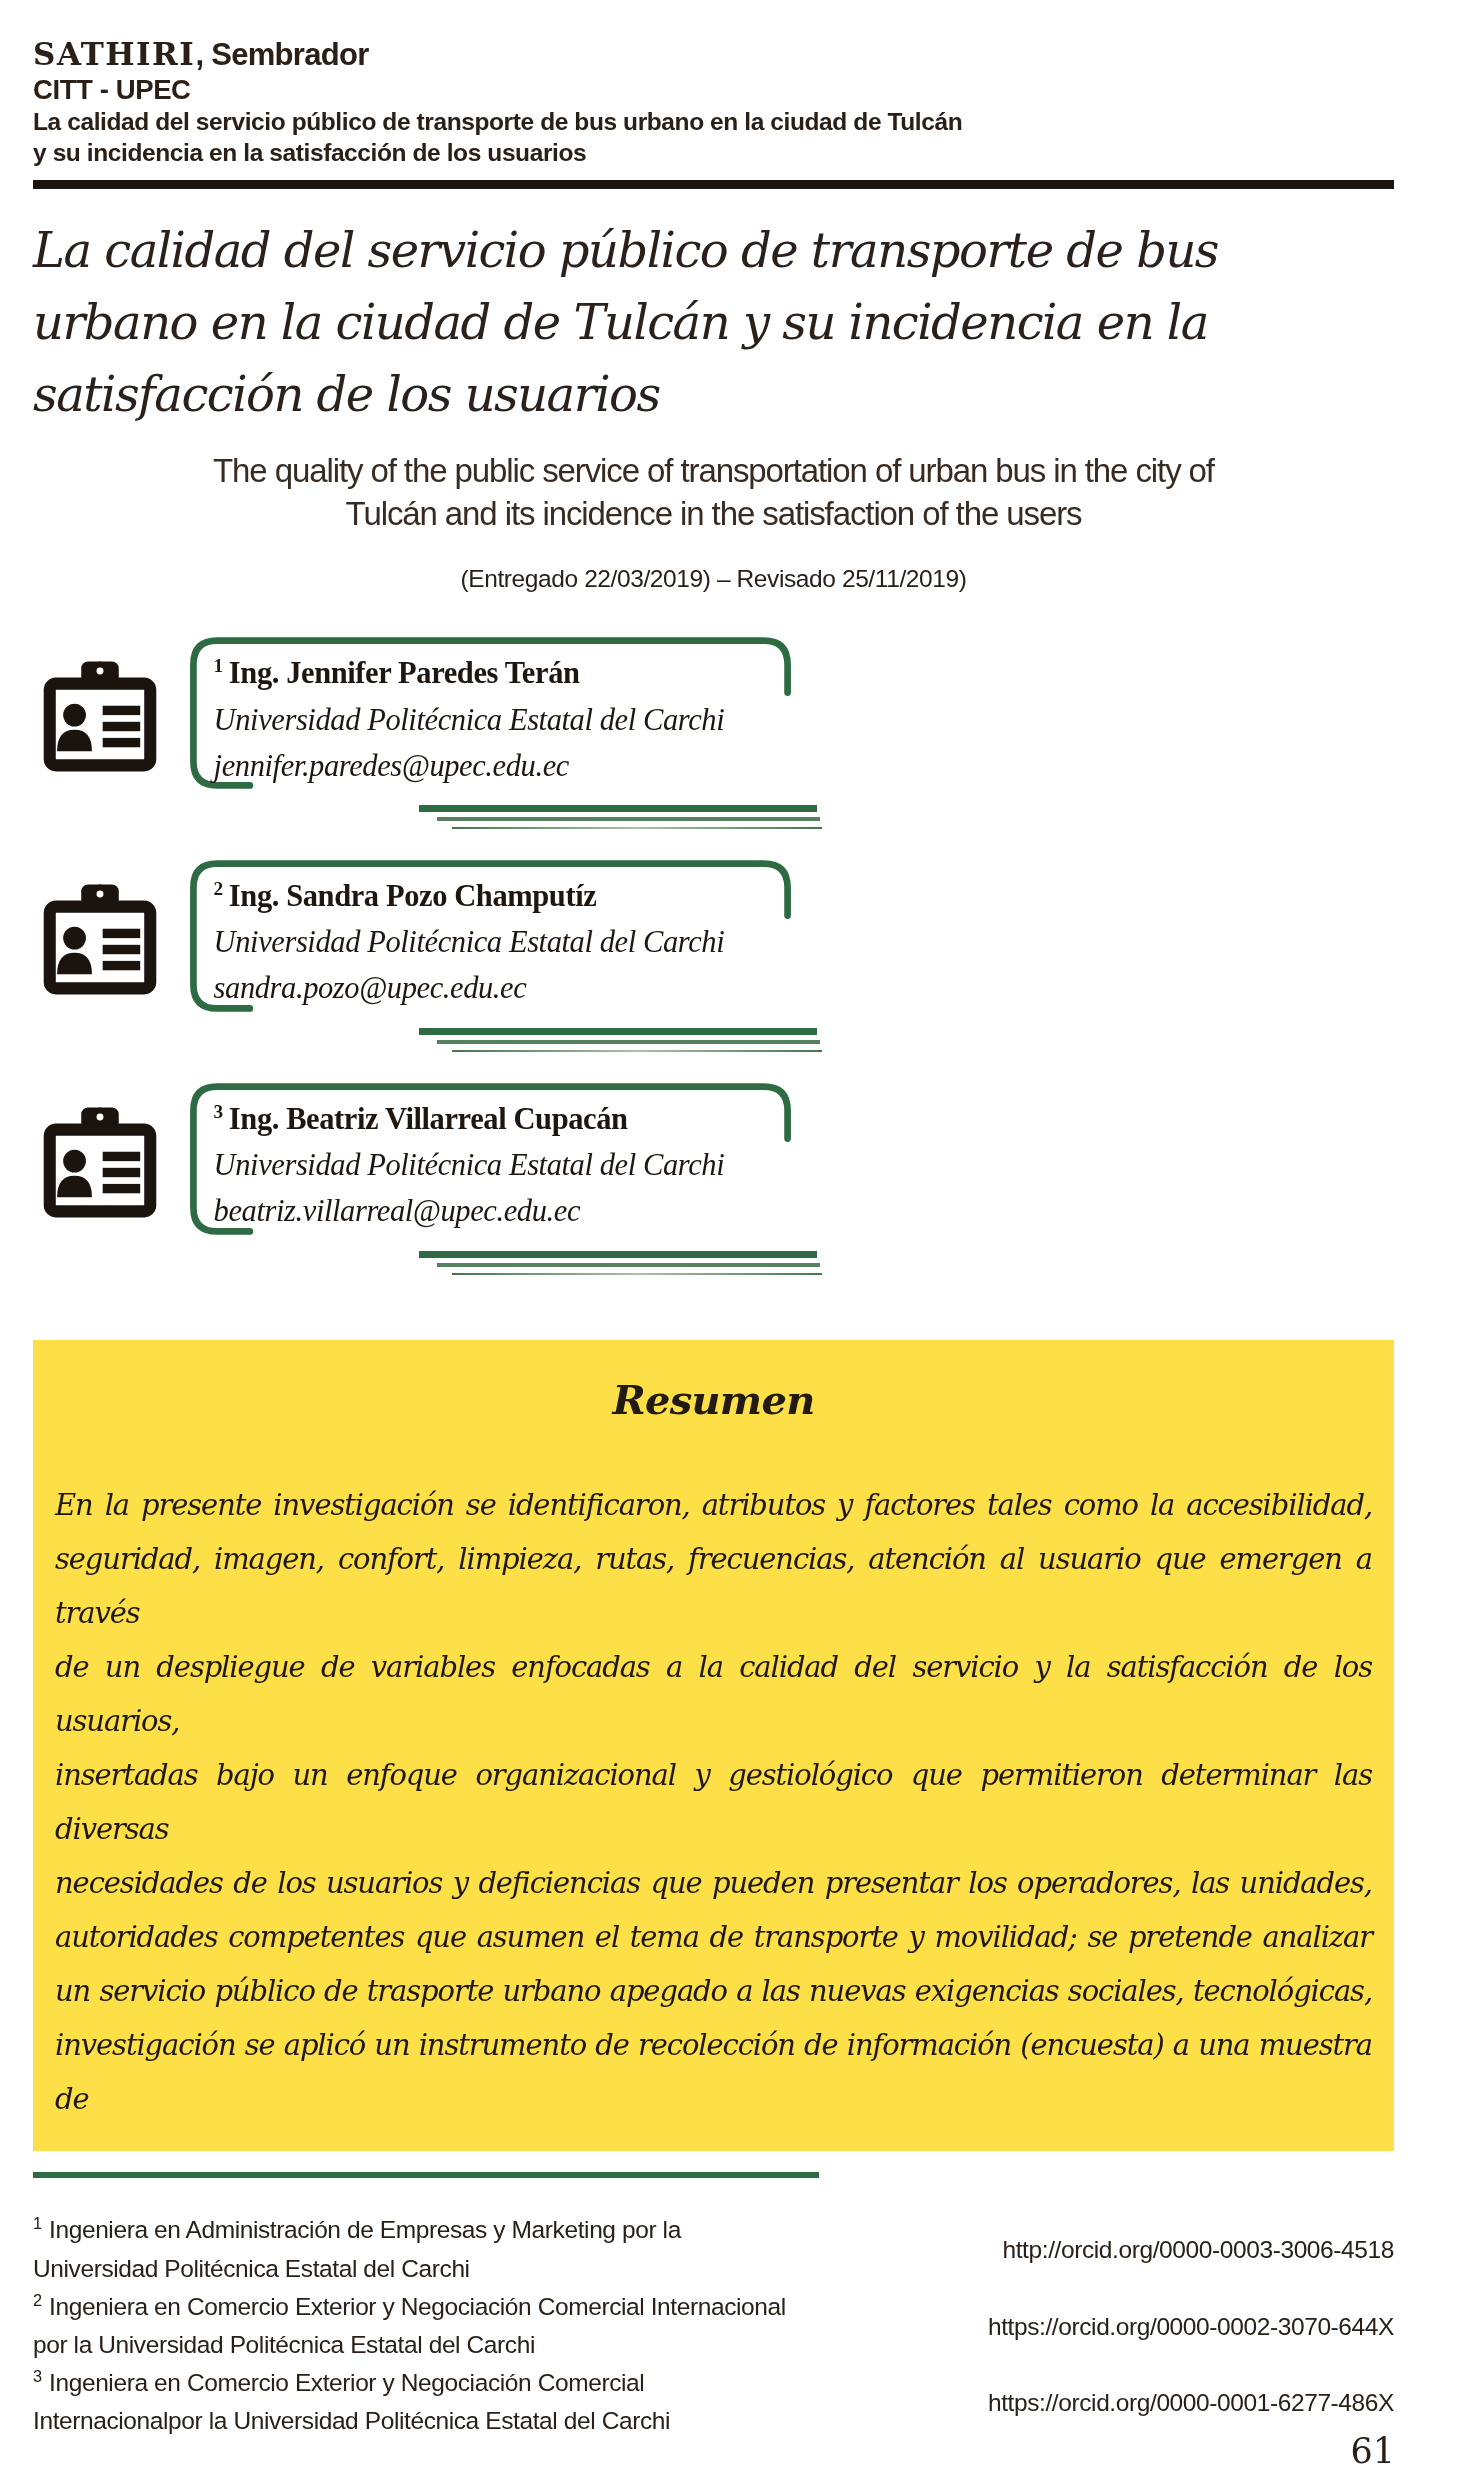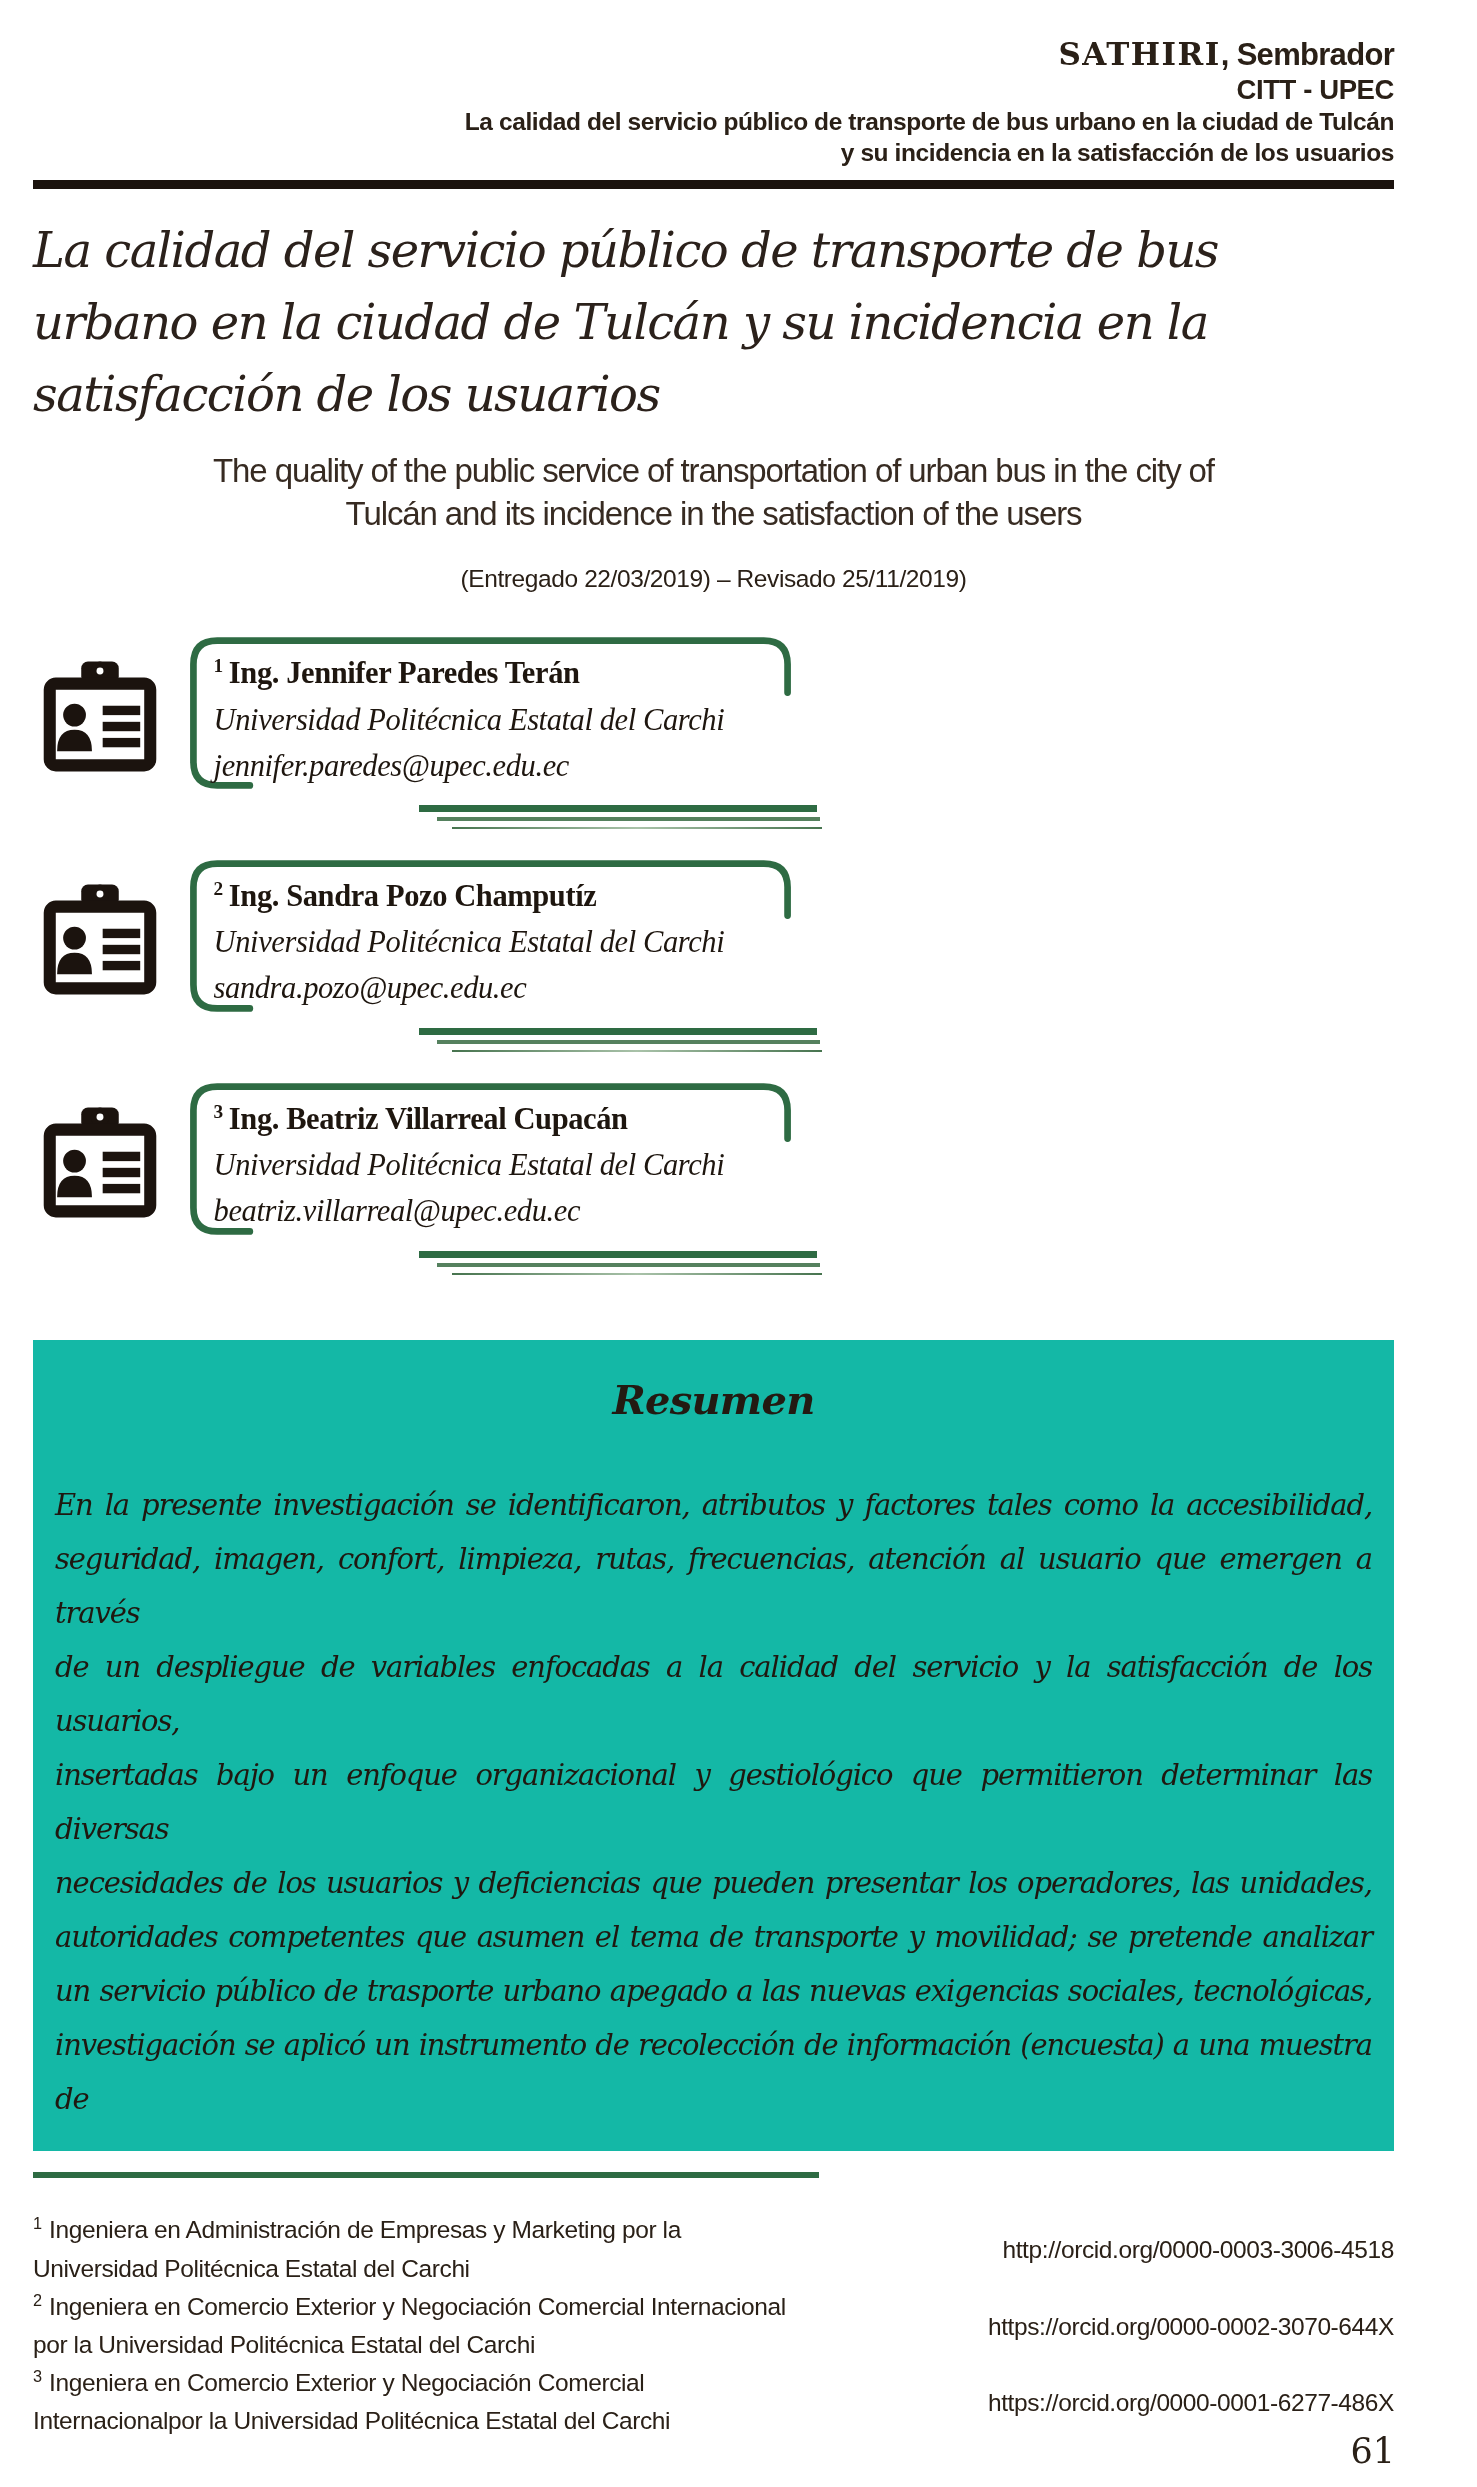--- a/index.html
+++ b/index.html
@@ -11,21 +11,21 @@
     color:#241b13;
     position:relative;
     overflow:hidden;
   }
   .page {
     position:absolute; left:33px; top:0;
     width:1361px; height:2487px;
   }
 
   
-  .hdr { padding-top:37px; text-align:right; font-weight:bold; color:#2a2017; }
+  .hdr { padding-top:37px; text-align:left; font-weight:bold; color:#2a2017; }
   .hdr-line1 { font-size:31px; line-height:1.15; }
   .logo-sathiri { font-family:"DejaVu Serif", serif; font-weight:bold; letter-spacing:1.5px; }
   .logo-sembrador { font-family:"Liberation Sans", sans-serif; letter-spacing:-0.7px; }
   .hdr-line2 { font-size:27.5px; line-height:1.2; letter-spacing:-0.4px; }
   .hdr-run { font-size:24.5px; line-height:1.3; letter-spacing:-0.4px; }
   .rule { height:9.7px; background:#1b130e; margin-top:10.4px; }
 
   
   .title { margin-top:25px; text-align:left; font-family:"DejaVu Serif", serif;
            font-style:italic; font-size:48px; line-height:1.5; letter-spacing:-1.5px; color:#2b211b; }
@@ -43,21 +43,21 @@
   .a-name { font-size:30.5px; font-weight:bold; color:#1e160f; letter-spacing:-0.4px; }
   .a-name sup { font-size:19.3px; margin-right:6px; }
   .a-affil, .a-mail { font-size:30.5px; font-style:italic; margin-top:11px; color:#1e160f; letter-spacing:-0.4px; }
   .divider { margin:12px 0 27px 386px; width:416px; }
   .divider .l1 { height:6.7px; width:398px; background:#2e6b43; }
   .divider .l2 { height:3.7px; width:383px; margin:5.2px 0 0 18px; background:#55815e; }
   .divider .l3 { height:2.2px; width:370px; margin:6px 0 0 33px;
                  background:linear-gradient(90deg,#47744f,#a9c2a9,#47744f); }
 
   
-  .resumen { margin-top:65px; background:#14b8a6; padding:36px 22px 25px 22px; }
+  .resumen { margin-top:65px; background:#fde047; padding:36px 22px 25px 22px; }
   .res-head { text-align:center; font-family:"DejaVu Serif", serif; font-style:italic;
               font-weight:bold; font-size:40px; color:#231a12; letter-spacing:-0.7px; }
   .res-body { margin-top:55px; }
   .res-line { font-family:"DejaVu Serif", serif; font-style:italic; font-size:29px;
               letter-spacing:-1.1px; color:#1f1810; line-height:54px;
               text-align:justify; text-align-last:justify; }
   .green-rule { margin-top:21px; width:786px; height:6.7px; background:#2e6b43; }
 
   
   .footnotes { margin-top:33px; font-size:24.5px; letter-spacing:-0.4px; color:#2a2017; }

